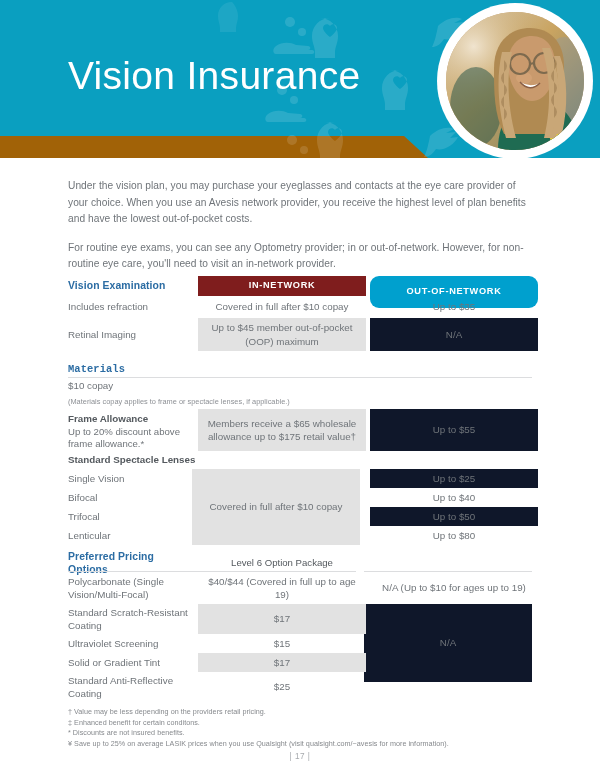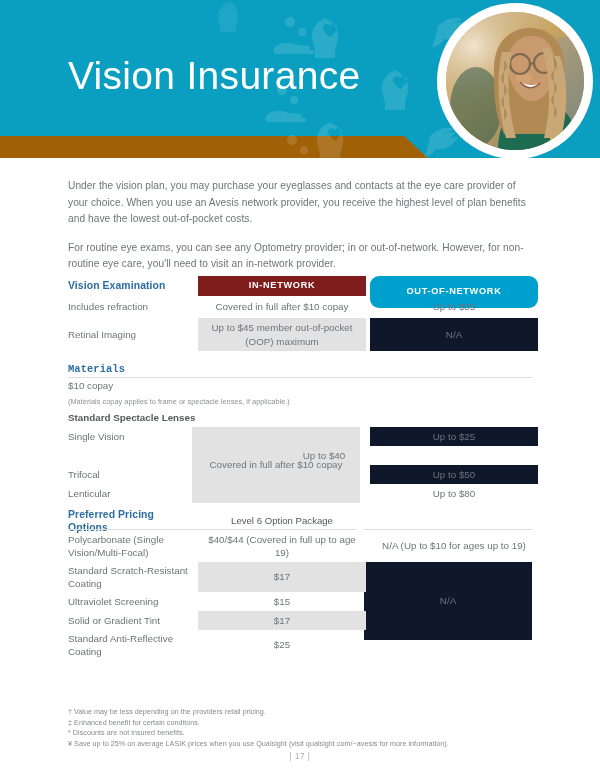--- a/index.html
+++ b/index.html
@@ -356,36 +356,45 @@
     <div class="rule"></div>
   </div>
 
   <div class="row" style="height:17px;">
     <div class="c-label" style="width:464px;padding-top:3px;">$10 copay</div>
   </div>
   <div class="row" style="height:14px;">
     <div class="c-label" style="width:464px;font-size:7.4px;color:#8d9095;">(Materials copay applies to frame or spectacle lenses, if applicable.)</div>
   </div>
 
+  <div class="row" style="height:42px;">
+    <div class="c-label" style="justify-content:flex-start;padding-top:3px;">
+      <span class="sub-bold">Frame Allowance</span>
+      <span style="font-size:9.6px;line-height:12.6px;">Up to 20% discount above frame allowance.*</span>
+    </div>
+    <div class="c-in fill-grey">Members receive a $65 wholesale allowance up to $175 retail value†</div>
+    <div class="c-out fill-blue">Up to $55</div>
+  </div>
 
   <div class="row" style="height:18px;">
     <div class="c-label" style="width:464px;">
       <span class="sub-bold">Standard Spectacle Lenses</span>
     </div>
   </div>
 
   <div style="position:relative;">
     <div class="block fill-grey" style="left:124px;top:0;width:168px;height:76px;padding:0 8px;">Covered in full after $10 copay</div>
 
     <div class="row" style="height:19px;">
       <div class="c-label">Single Vision</div>
       <div class="c-in"></div>
       <div class="c-out fill-blue">Up to $25</div>
     </div>
     <div class="row" style="height:19px;">
+      <div class="c-label">Bifocal</div>
       <div class="c-in"></div>
       <div class="c-out">Up to $40</div>
     </div>
     <div class="row" style="height:19px;">
       <div class="c-label">Trifocal</div>
       <div class="c-in"></div>
       <div class="c-out fill-blue">Up to $50</div>
     </div>
     <div class="row" style="height:19px;">
       <div class="c-label">Lenticular</div>

